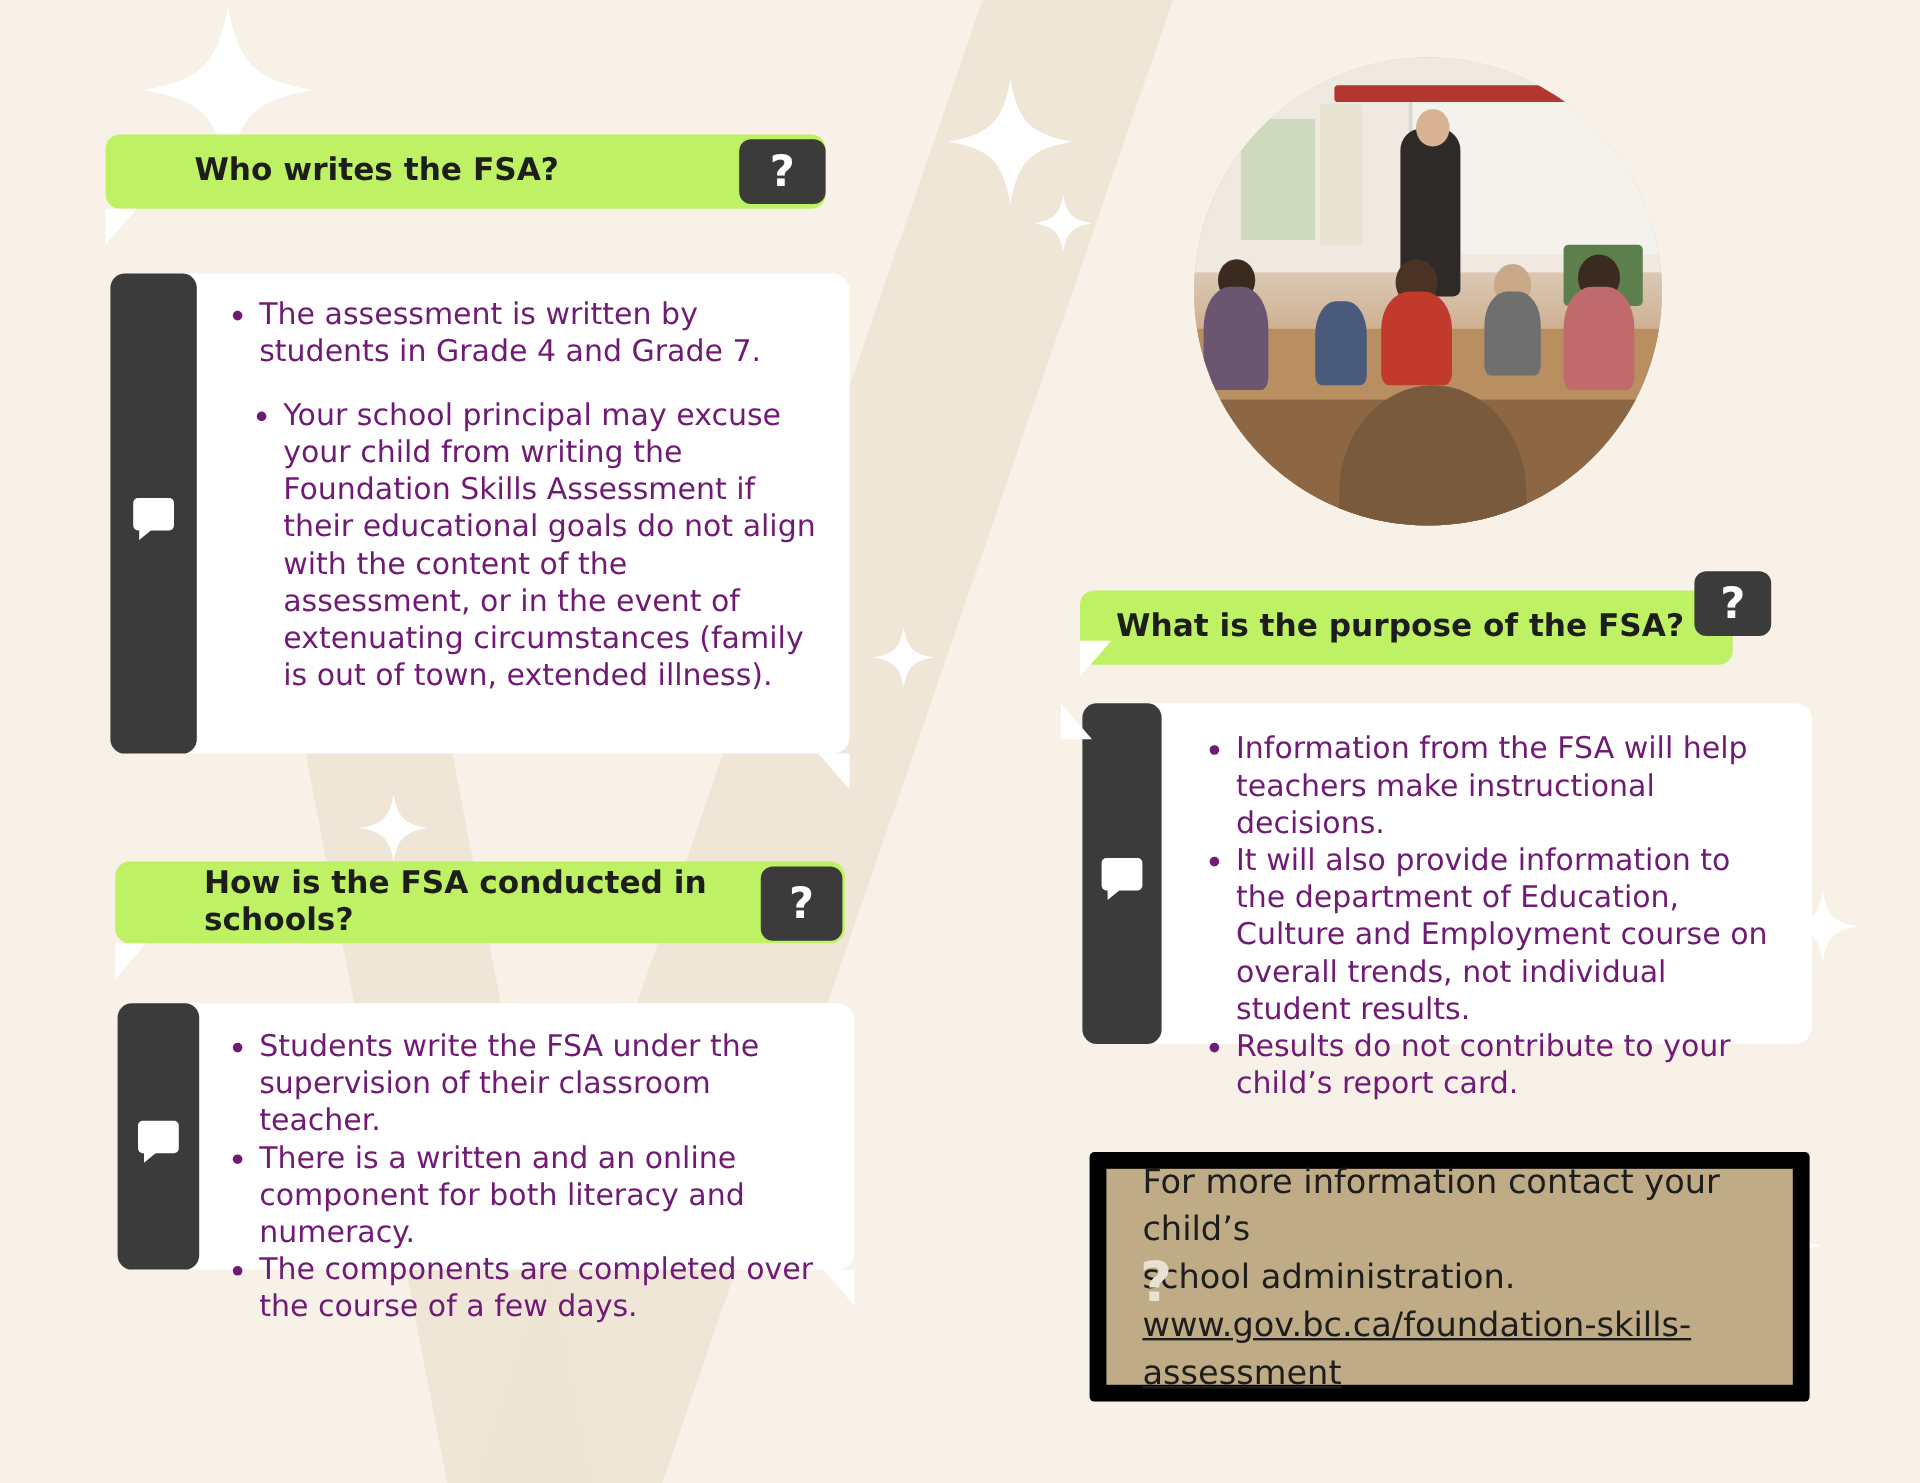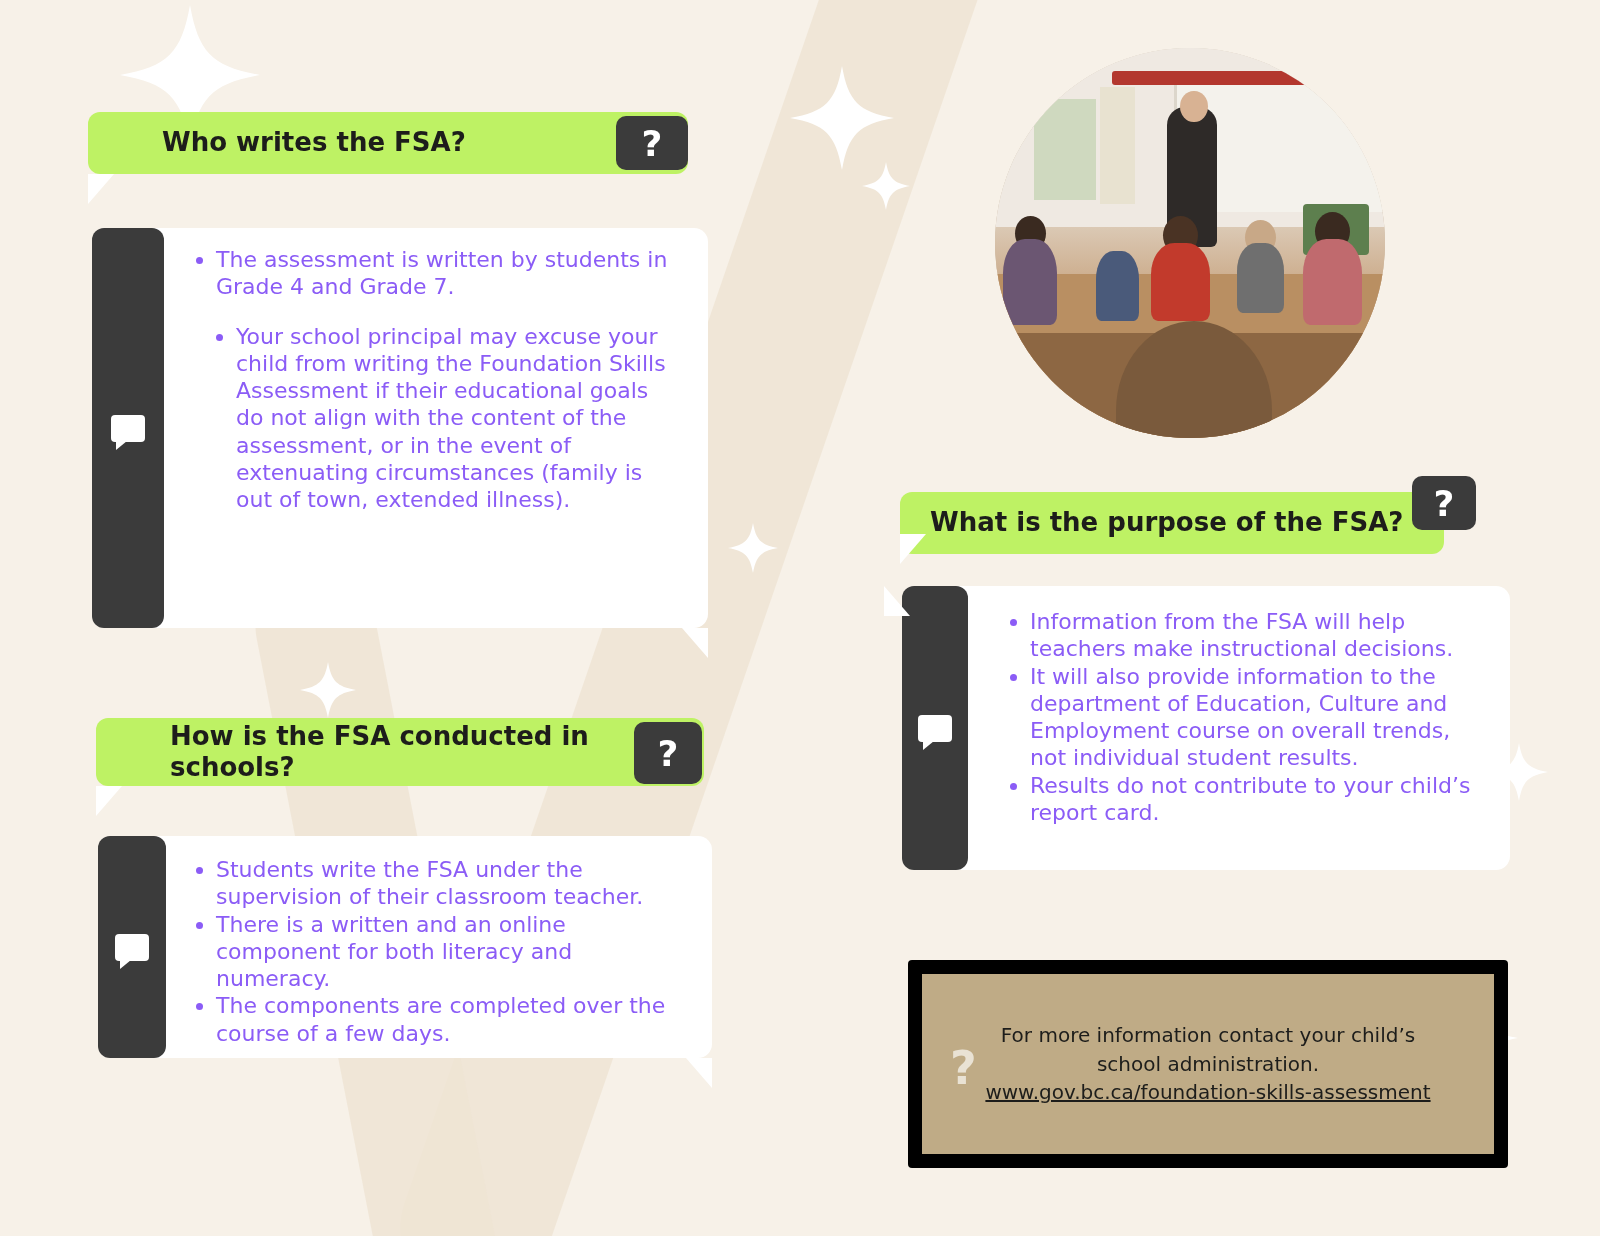--- a/index.html
+++ b/index.html
@@ -112,23 +112,23 @@
     position: absolute;
     left: 5px;
     bottom: -8px;
     width: 0;
     height: 0;
     border-left: 11px solid #fff;
     border-bottom: 9px solid transparent;
   }
   .a-body {
     position: absolute;
-    font-size: 22px;
+    font-size: 25px;
     line-height: 1.24;
-    color: #8b5cf6;
+    color: #701a75;
   }
   .a-body ul {
     margin: 0;
     padding: 0 0 0 30px;
   }
   .a-body li {
     margin-bottom: 0;
   }
   .a-body li + li { margin-top: 0; }
   .spaced li + li { margin-top: 22px; margin-left: 20px; }
@@ -231,22 +231,21 @@
     width: 100%;
     height: 100%;
     background: #bfab86;
     box-sizing: border-box;
     display: flex;
     align-items: center;
     justify-content: center;
     position: relative;
   }
   .info-text {
-    text-align: center;
-    font-size: 20px;
+    font-size: 28px;
     line-height: 1.42;
     color: #1d1d1b;
     padding: 0 30px;
   }
   .info-link { text-decoration: underline; }
   .ghost-q {
     position: absolute;
     left: 28px;
     top: 52%;
     transform: translateY(-50%);

